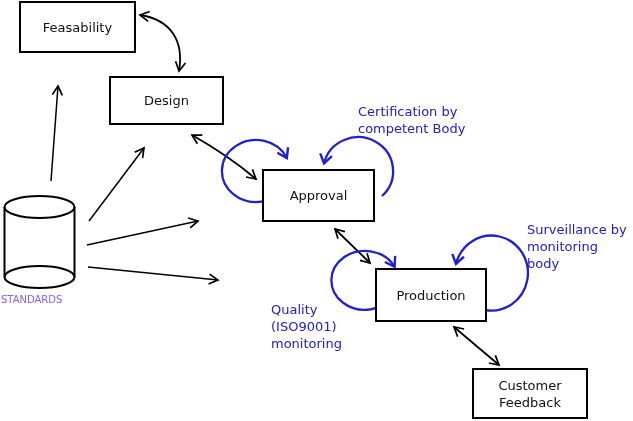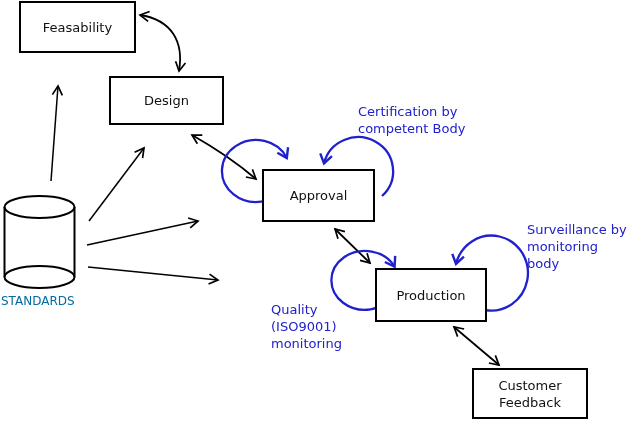--- a/index.html
+++ b/index.html
@@ -26,22 +26,22 @@
   }
   .annot{
     position:absolute;
     color:var(--blue,#2020cc);
     font-size:13px;
     line-height:17px;
     white-space:pre-line;
   }
   .plainlabel{
     position:absolute;
-    color:#0369a1;
-    font-size:12px;
+    color:#8b5cf6;
+    font-size:10px;
     letter-spacing:0px;
     white-space:nowrap;
   }
 </style>
 </head>
 <body>
 
 <div id="stage">
 
   <svg id="wires" viewBox="0 0 633 421" xmlns="http://www.w3.org/2000/svg">

